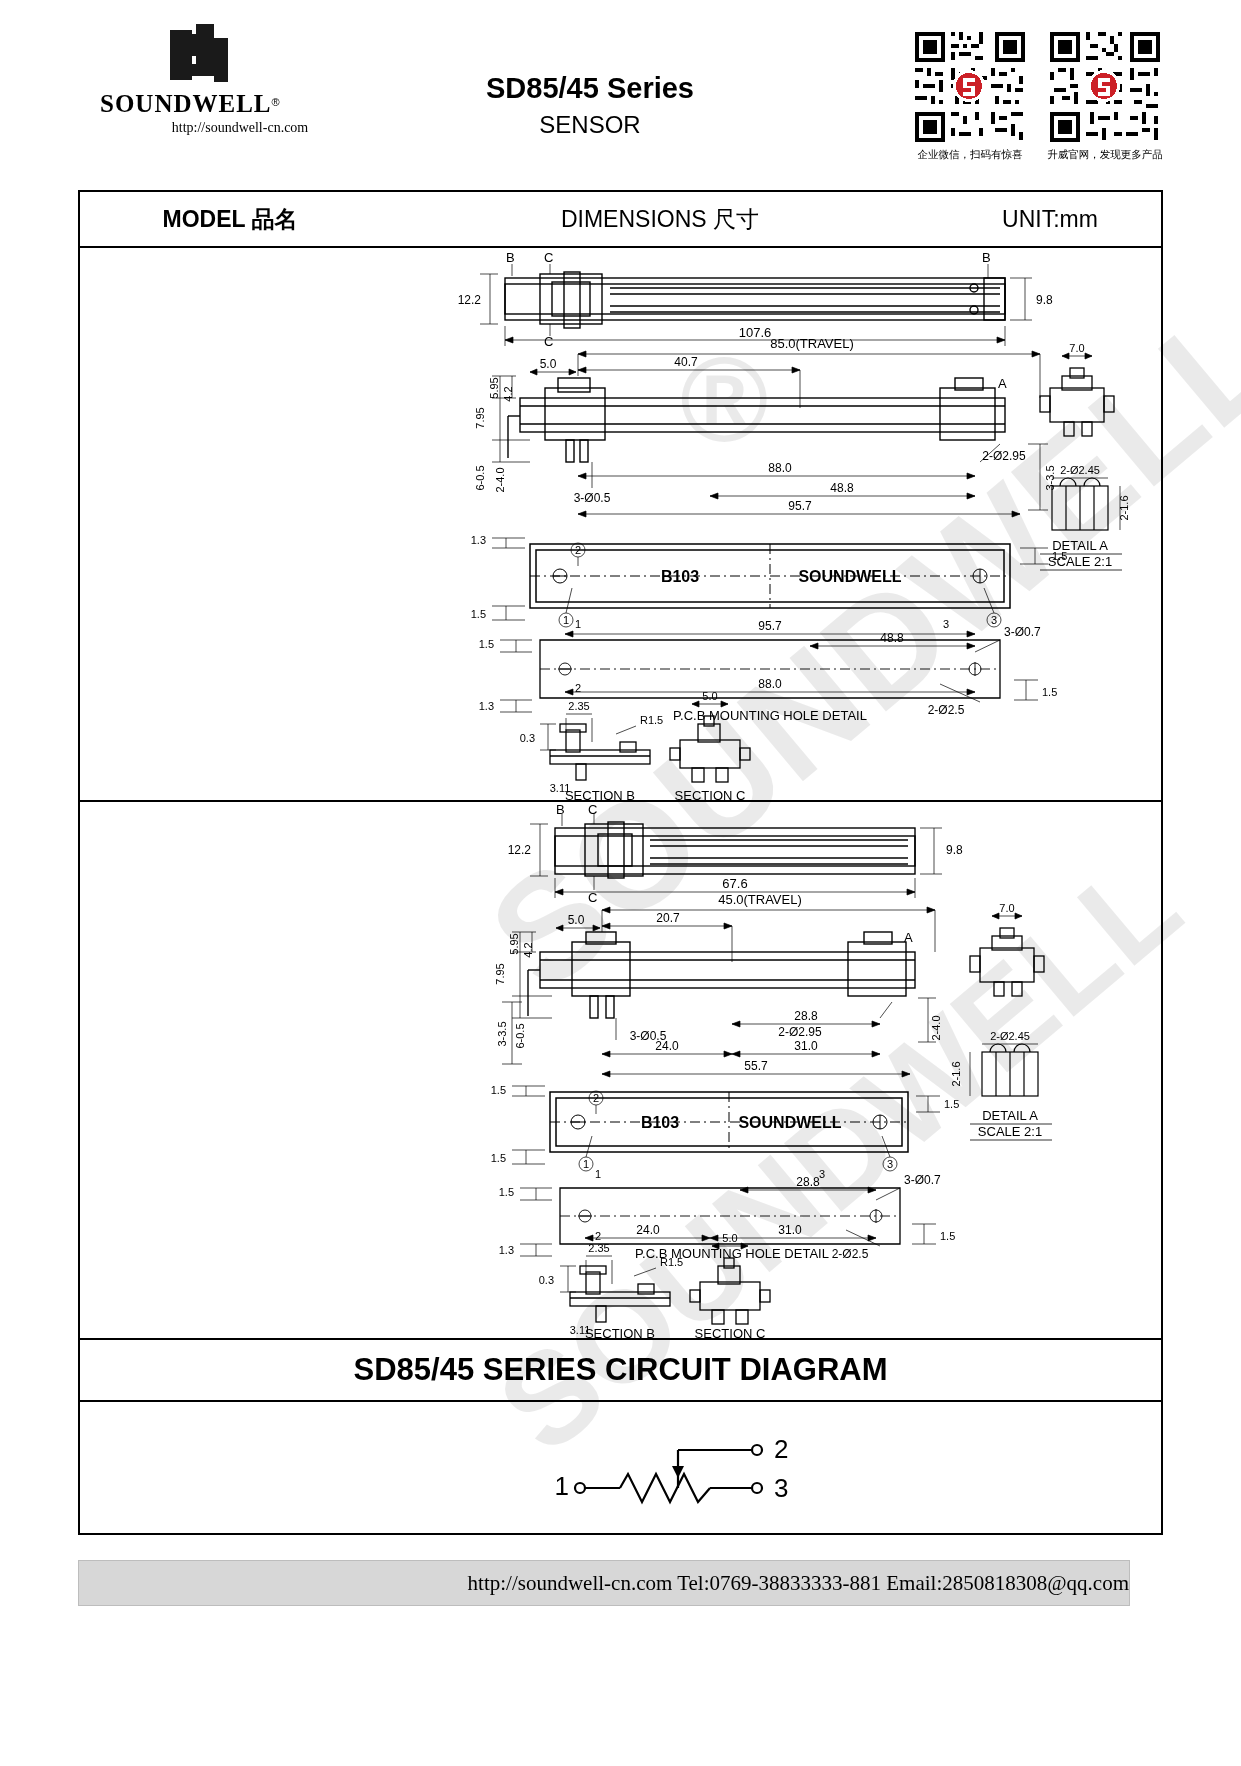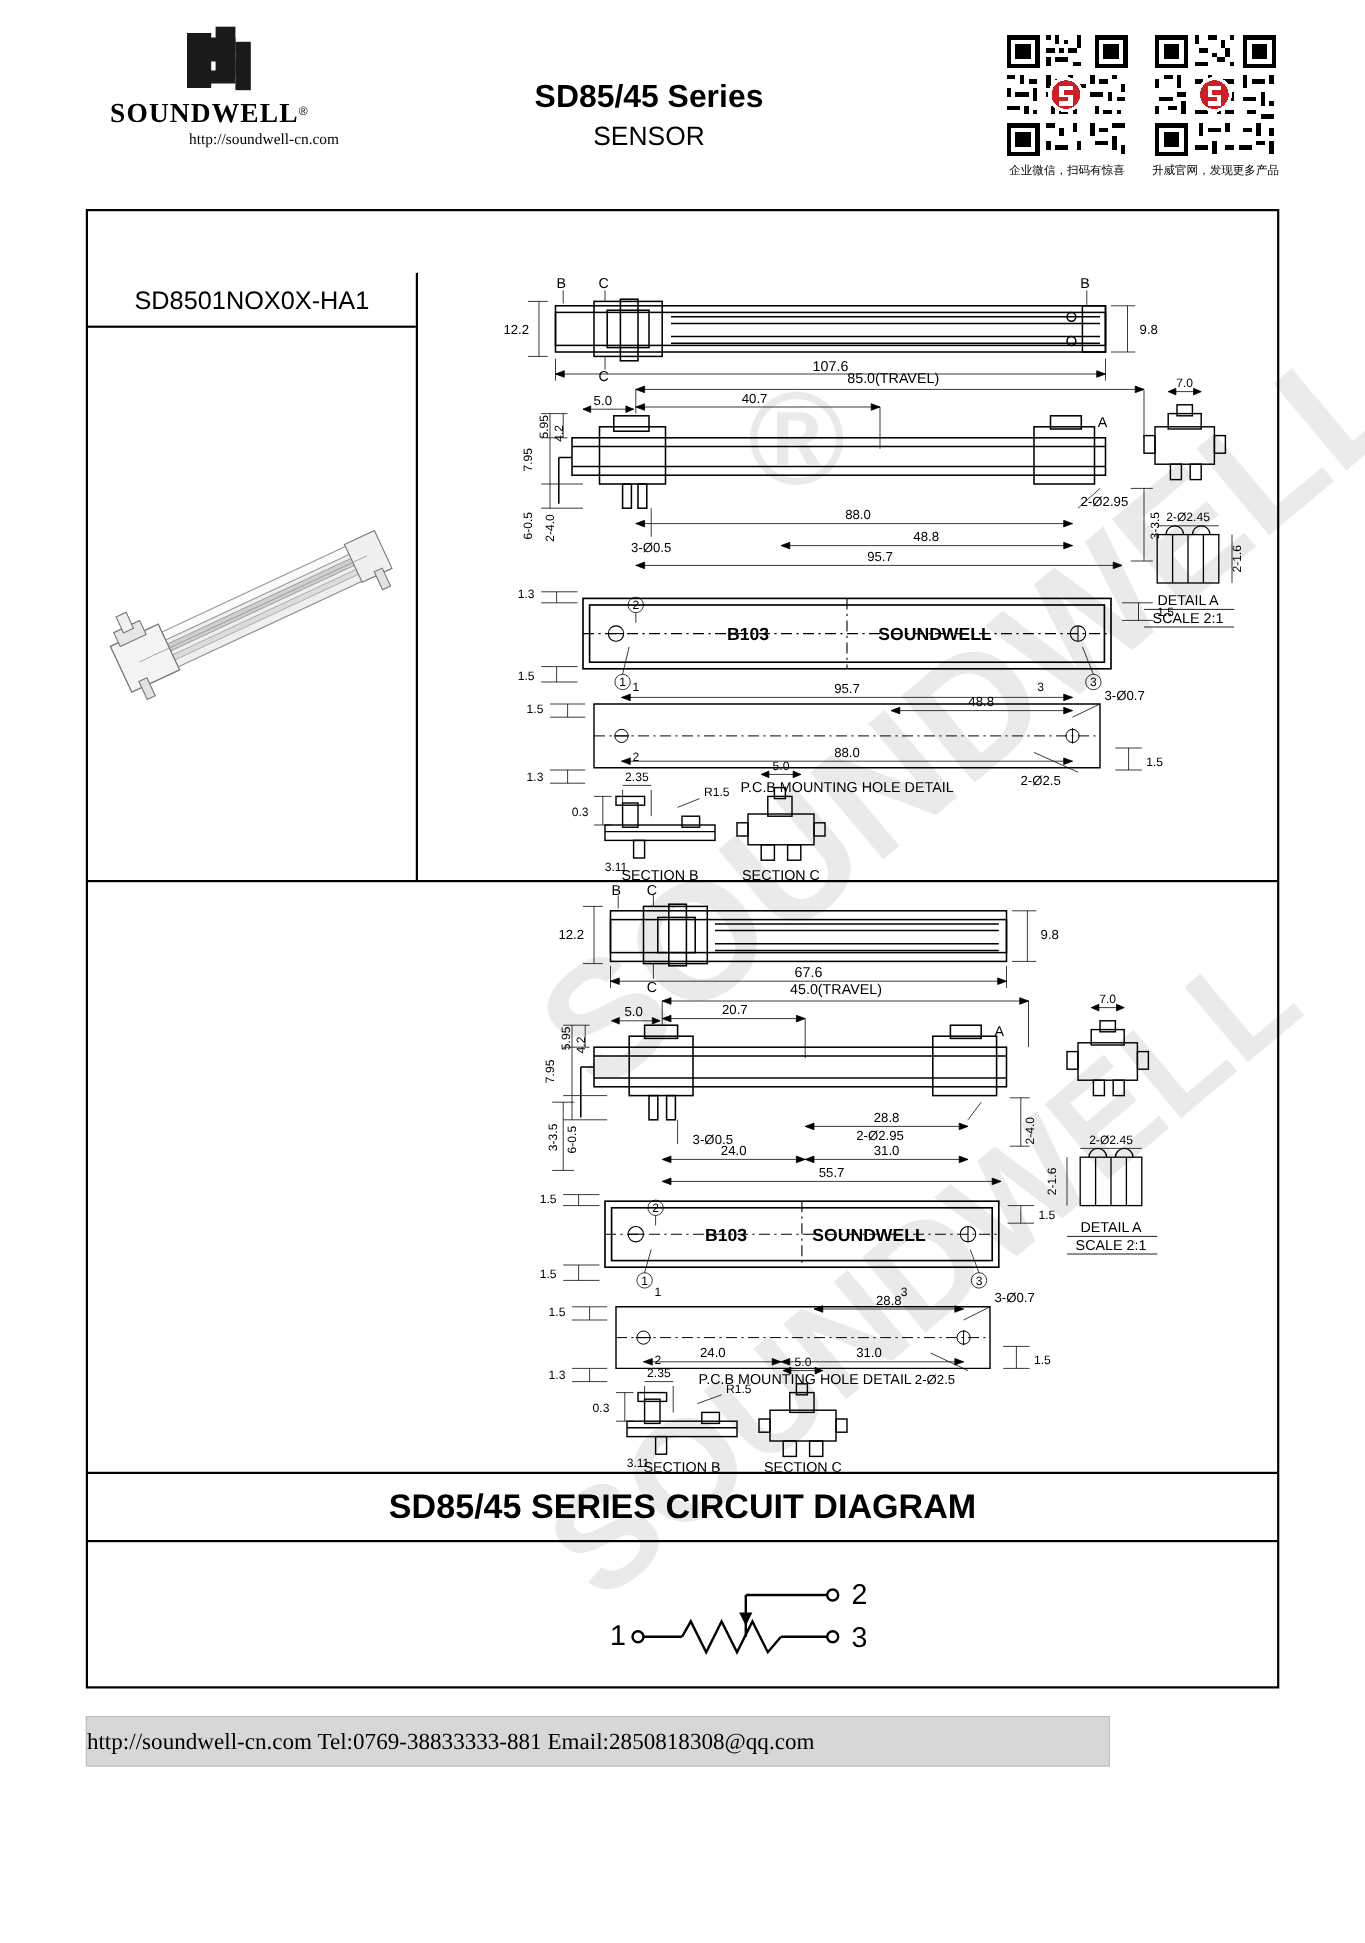--- a/index.html
+++ b/index.html
@@ -39,22 +39,22 @@
   .block.b2{top:610px;height:538px;}
   .cell-model{position:absolute;left:0;top:0;width:300px;height:100%;border-right:2px solid #000;box-sizing:border-box;}
   .model-name{position:absolute;left:0;top:0;width:100%;height:50px;line-height:50px;text-align:center;font-size:23px;border-bottom:2px solid #000;box-sizing:border-box;}
   .photo{position:absolute;left:10px;top:60px;width:280px;height:calc(100% - 70px);}
   .cell-draw{position:absolute;left:300px;top:0;right:0;height:100%;overflow:hidden;}
 
   .circuit-title{position:absolute;left:0;top:1148px;width:100%;height:62px;border-bottom:2px solid #000;box-sizing:border-box;text-align:center;line-height:60px;font-size:31px;font-weight:bold;}
   .circuit-area{position:absolute;left:0;top:1210px;width:100%;height:133px;}
 
   
-  .footer{position:absolute;left:78px;top:1560px;width:931px;height:46px;background:#d7d7d7;border:1px solid #bdbdbd;box-sizing:border-box;
-          text-align:left;line-height:44px;font-size:21px;font-family:"Liberation Serif",serif;}
+  .footer{position:absolute;left:78px;top:1560px;width:1052px;height:46px;background:#d7d7d7;border:1px solid #bdbdbd;box-sizing:border-box;
+          text-align:right;line-height:44px;font-size:21px;font-family:"Liberation Serif",serif;}
 
   
   .wm{position:absolute;left:0;top:0;width:1241px;height:1766px;pointer-events:none;}
   .wm-text{position:absolute;color:#000;opacity:.08;font-family:"Liberation Sans",sans-serif;font-weight:bold;}
   .wm1{left:400px;top:560px;font-size:150px;transform:rotate(-40deg);}
   .wm2{left:680px;top:330px;font-size:120px;}
   .wm3{left:420px;top:1080px;font-size:130px;transform:rotate(-40deg);}
 
   svg{display:block;}
   text{font-family:"Liberation Sans",sans-serif;}
@@ -233,42 +233,27 @@
   </div>
 
   <div class="wm">
     <div class="wm-text wm2">®</div>
     <div class="wm-text wm1">SOUNDWELL</div>
     <div class="wm-text wm3">SOUNDWELL</div>
   </div>
 
   <div class="table">
 
+    <div class="row-head">
+      <div class="head-model">MODEL 品名</div>
+      <div class="head-dim">DIMENSIONS 尺寸</div>
+      <div class="head-unit">UNIT:mm</div>
+    </div>
 
     <div class="block b1">
-      <div class="cell-model">
-        <div class="model-name">SD8501NOX0X-HA1</div>
-        <div class="photo">
-          <svg width="280" height="470" viewBox="0 0 280 470">
-            <g transform="translate(10,150) rotate(-25 130 100)">
-              <rect x="5" y="85" width="250" height="30" fill="#efefef" stroke="#888" stroke-width="1"></rect>
-              <rect x="5" y="80" width="250" height="8" fill="#fbfbfb" stroke="#999" stroke-width="1"></rect>
-              <rect x="18" y="92" width="228" height="7" fill="#cfcfcf" stroke="#9a9a9a" stroke-width="0.8"></rect>
-              <rect x="18" y="103" width="228" height="5" fill="#dcdcdc" stroke="#aaa" stroke-width="0.8"></rect>
-              <rect x="0" y="72" width="48" height="46" fill="#f4f4f4" stroke="#777" stroke-width="1.2"></rect>
-              <rect x="8" y="62" width="26" height="14" fill="#e6e6e6" stroke="#777" stroke-width="1"></rect>
-              <rect x="16" y="50" width="10" height="16" fill="#f0f0f0" stroke="#777" stroke-width="1"></rect>
-              <rect x="232" y="78" width="30" height="38" fill="#f0f0f0" stroke="#777" stroke-width="1"></rect>
-              <rect x="246" y="112" width="8" height="18" fill="#e2e2e2" stroke="#777" stroke-width="1"></rect>
-              <rect x="10" y="112" width="8" height="18" fill="#e2e2e2" stroke="#777" stroke-width="1"></rect>
-              <line x1="18" y1="96" x2="246" y2="96" stroke="#8a8a8a" stroke-width="0.6"></line>
-            </g>
-          </svg>
-        </div>
-      </div>
 
       <div class="cell-draw">
         <svg width="780" height="554" viewBox="0 0 780 554">
           <g stroke="#000" fill="none" stroke-width="1">
 
             <g stroke-width="1.4">
               <rect x="125" y="30" width="500" height="42"></rect>
               <rect x="125" y="36" width="500" height="30"></rect>
               <rect x="160" y="26" width="62" height="50"></rect>
               <rect x="172" y="34" width="38" height="34"></rect>

